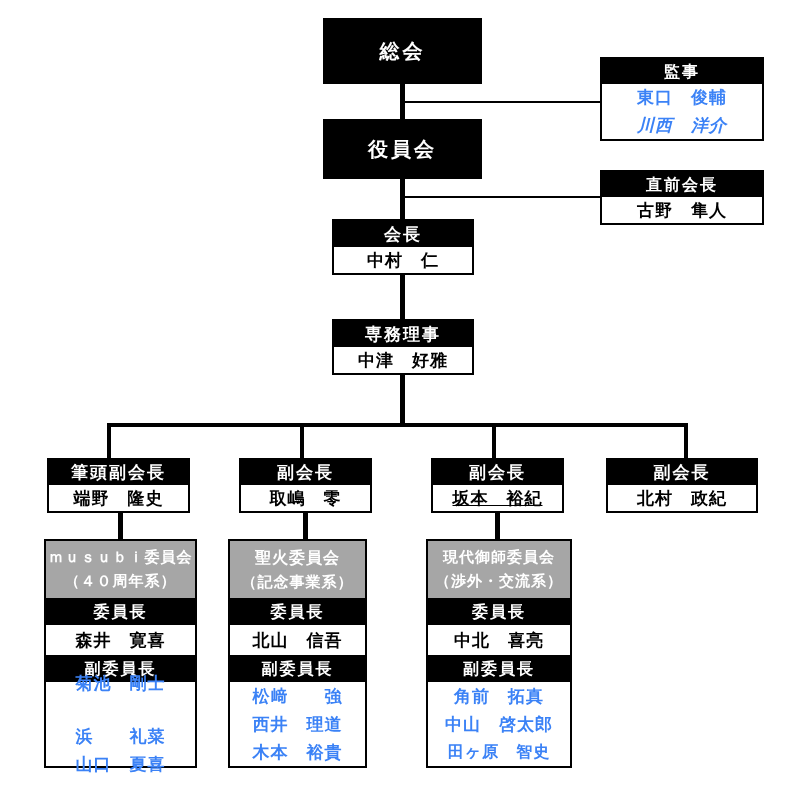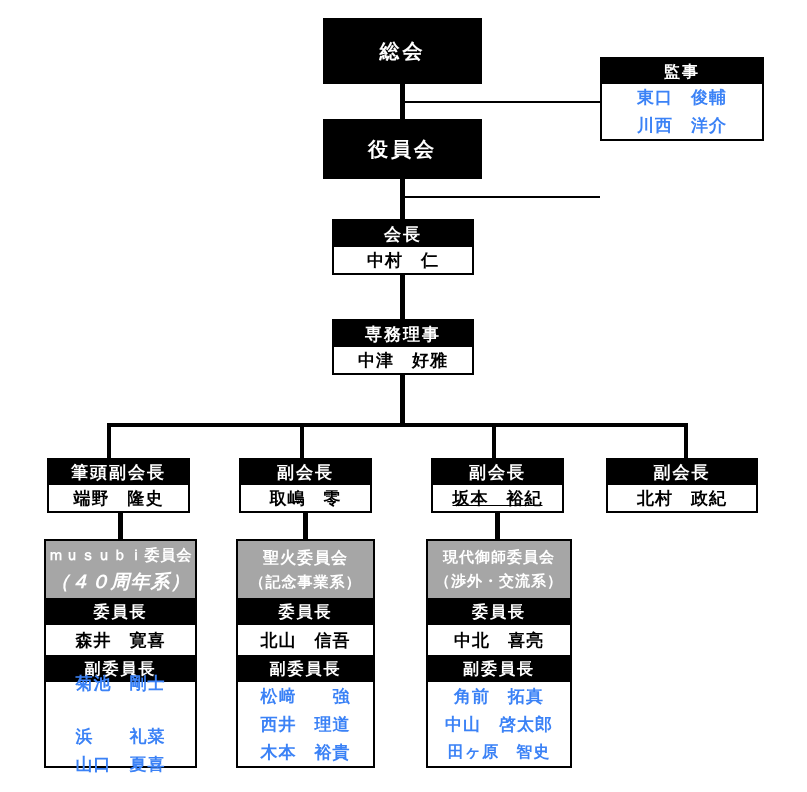--- a/index.html
+++ b/index.html
@@ -131,28 +131,32 @@
   <div class="vline" style="left:495px; top:512px; width:5px; height:28px;"></div>
 
   <div class="box" style="left:323px; top:18px; width:159px; height:66px; border:0;">
     <div class="hdr-only" style="width:100%; height:100%; font-size:20px;">総会</div>
   </div>
 
   <div class="box" style="left:600px; top:57px; width:164px; height:84px;">
     <div class="hdr" style="height:25px; font-size:16px;">監事</div>
     <div class="namelist" style="height:55px;">
       <div class="nm" style="font-size:17px;">東口　俊輔</div>
-      <div class="nm" style="font-size:17px;">川西　洋介</div>
+      <div class="nm" style="font-size:17px;font-style:italic;">川西　洋介</div>
     </div>
   </div>
 
   <div class="box" style="left:323px; top:119px; width:159px; height:60px; border:0;">
     <div class="hdr-only" style="width:100%; height:100%; font-size:20px;">役員会</div>
   </div>
 
+  <div class="box" style="left:600px; top:170px; width:164px; height:55px;">
+    <div class="hdr" style="height:25px; font-size:16px;">直前会長</div>
+    <div class="cell" style="height:26px; font-size:17px;">古野　隼人</div>
+  </div>
 
   <div class="box" style="left:332px; top:219px; width:142px; height:56px;">
     <div class="hdr" style="height:26px; font-size:17px;">会長</div>
     <div class="cell" style="height:26px; font-size:17px;">中村　仁</div>
   </div>
 
   <div class="box" style="left:332px; top:319px; width:142px; height:56px;">
     <div class="hdr" style="height:26px; font-size:17px;">専務理事</div>
     <div class="cell" style="height:26px; font-size:17px;">中津　好雅</div>
   </div>
@@ -170,33 +174,33 @@
     <div class="cell" style="height:26px; font-size:17px;text-decoration:underline;">坂本　裕紀</div>
   </div>
   <div class="box" style="left:606px; top:458px; width:152px; height:55px;">
     <div class="hdr" style="height:25px; font-size:17px;">副会長</div>
     <div class="cell" style="height:26px; font-size:17px;">北村　政紀</div>
   </div>
 
   <div class="box" style="left:44px; top:539px; width:153px; height:229px;">
     <div class="gray" style="height:57px;">
       <span class="g-line" style="font-size:15px;">ｍｕｓｕｂｉ委員会</span>
-      <span class="g-line" style="font-size:19px;font-style:italic;">（４０周年系）</span>
+      <span class="g-line" style="font-size:15px;">（４０周年系）</span>
     </div>
     <div class="hdr" style="height:27px; font-size:16px;">委員長</div>
     <div class="cell" style="height:30px; font-size:17px;">森井　寛喜</div>
     <div class="hdr" style="height:27px; font-size:16px;">副委員長</div>
     <div class="namelist" style="height:84px;">
       <div class="nm" style="font-size:17px;">菊池　剛士</div>
       <div class="nm" style="font-size:17px;margin-top:36px;">浜　　礼菜</div>
       <div class="nm" style="font-size:17px;">山口　夏喜</div>
     </div>
   </div>
 
-  <div class="box" style="left:236px; top:539px; width:139px; height:229px;">
+  <div class="box" style="left:228px; top:539px; width:139px; height:229px;">
     <div class="gray" style="height:57px;">
       <span class="g-line" style="font-size:16px;">聖火委員会</span>
       <span class="g-line" style="font-size:15px;">（記念事業系）</span>
     </div>
     <div class="hdr" style="height:27px; font-size:16px;">委員長</div>
     <div class="cell" style="height:30px; font-size:17px;">北山　信吾</div>
     <div class="hdr" style="height:27px; font-size:16px;">副委員長</div>
     <div class="namelist" style="height:84px;">
       <div class="nm" style="font-size:17px;">松﨑　　強</div>
       <div class="nm" style="font-size:17px;">西井　理道</div>

